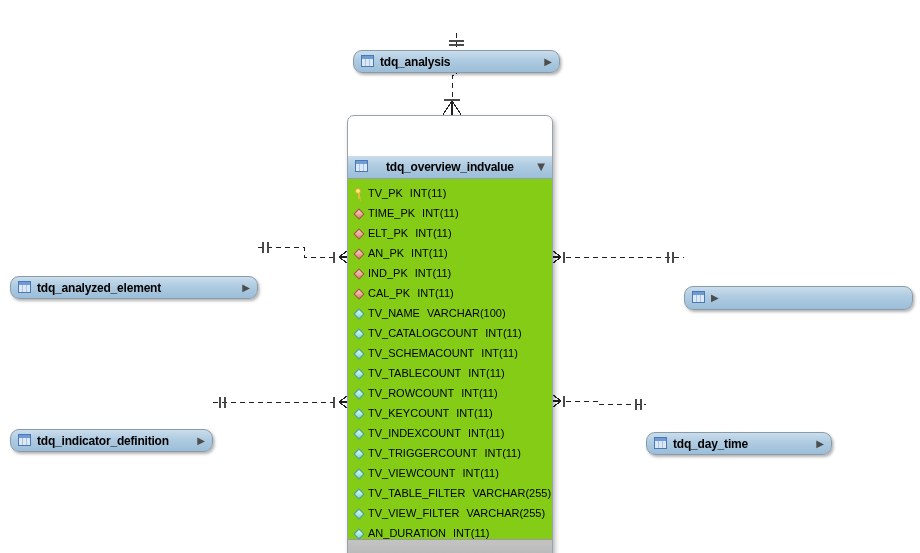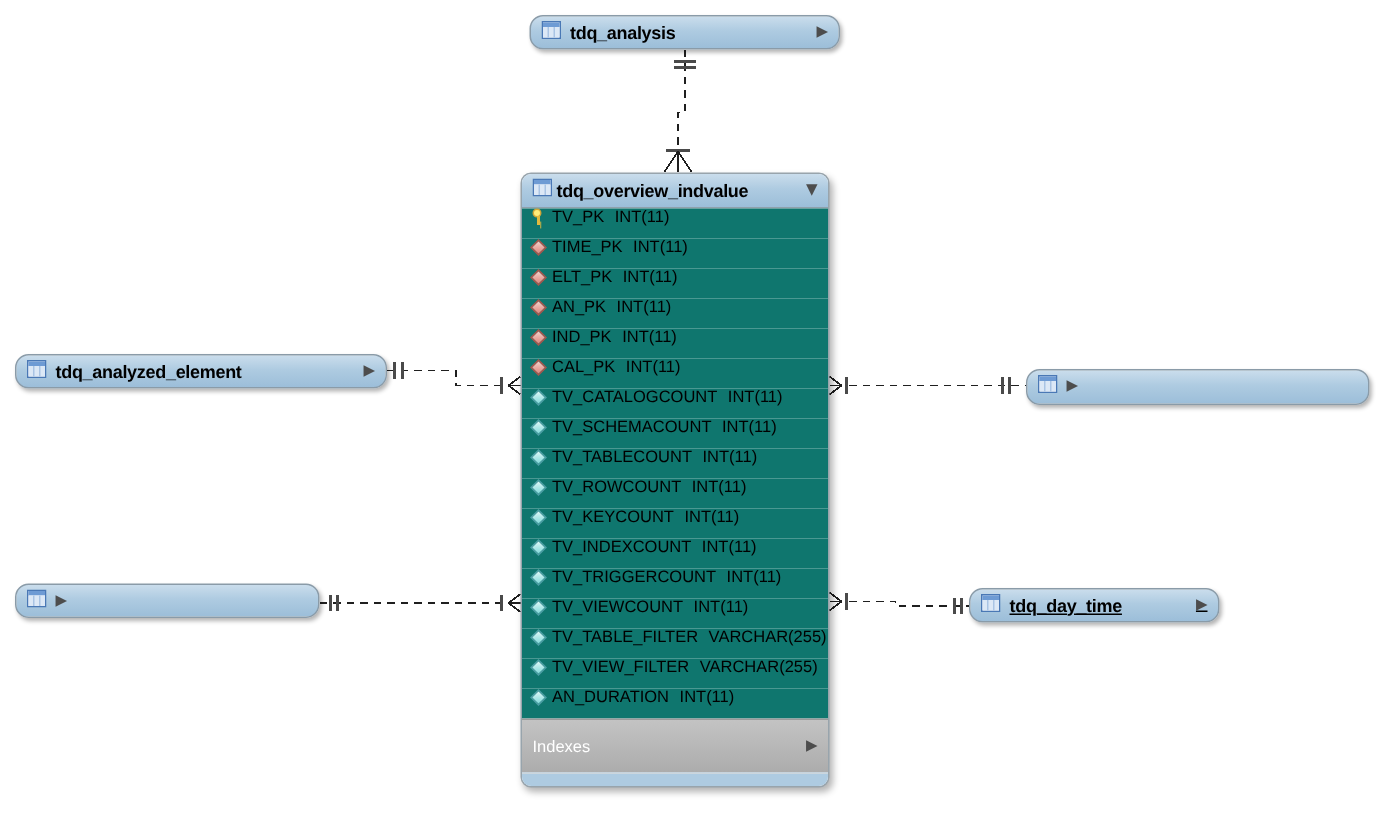--- a/index.html
+++ b/index.html
@@ -6,57 +6,57 @@
   body{
     width:920px;height:553px;position:relative;background:#ffffff;
     font-family:"Liberation Sans",sans-serif;overflow:hidden;
   }
   .connectors{position:absolute;left:0;top:0;width:920px;height:553px;}
   .rel-line{fill:none;stroke:#1f1f1f;stroke-width:1;stroke-dasharray:5 4;}
   .rel-tick{fill:none;stroke:#4a4a4a;stroke-width:2;}
   .rel-foot{fill:none;stroke:#1f1f1f;stroke-width:1.2;}
 
   .tbl{position:absolute;box-sizing:border-box;}
-  .hdr-grad{background:linear-gradient(180deg,#CADDEC 0%,#AECBE1 45%,#9CBED9 100%);}
+  .hdr-grad{background:linear-gradient(180deg,#CADDEC 0%,#AECBE1 45%,#9CBED9 100%);margin-top:40px;}
   .tbl-collapsed{
     border:1px solid #8A9BA8;border-radius:9px;
     box-shadow:1.5px 2px 3px rgba(0,0,0,0.30);
     display:flex;align-items:center;padding:0 7px;gap:6px;
   }
   .tbl-title{font-weight:bold;font-size:12px;color:#000;flex:1;white-space:nowrap;letter-spacing:-0.2px;}
   .arrow{color:#4d4d4d;font-size:10px;line-height:1;font-family:"DejaVu Sans",sans-serif;flex:0 0 auto;}
 
   .tbl-main{
     border:1px solid #98A4AC;border-radius:7px;background:#fff;
     box-shadow:2px 3px 5px rgba(0,0,0,0.30);overflow:hidden;
   }
   .tbl-main .hdr{
-    height:23px;display:flex;align-items:center;padding:0 7px;gap:3px;
+    height:23px;display:flex;align-items:center;padding:0 7px;gap:18px;
     border-bottom:1px solid #8FA0AC;box-sizing:border-box;
   }
-  .col-row{height:20px;display:flex;align-items:flex-start;padding:0 4px 0 5px;font-size:11px;color:#000;background:#0f766e;white-space:nowrap;}
+  .col-row{height:20px;display:flex;align-items:flex-end;padding:0 4px 0 5px;font-size:11px;color:#000;background:#84cc16;white-space:nowrap;}
   .col-icon{width:11px;height:11px;flex:0 0 11px;margin-right:4px;position:relative;display:flex;align-items:center;justify-content:center;}
   .icon-fk::before,.icon-col::before{content:'';width:6px;height:6px;transform:rotate(45deg);display:block;box-sizing:content-box;}
   .icon-fk::before{background:linear-gradient(135deg,#F8D2CC 0%,#DE8378 100%);border:1px solid #A8564D;}
   .icon-col::before{background:linear-gradient(135deg,#E2FAFA 0%,#7FD8D8 100%);border:1px solid #4C9EA4;}
   .icon-key::before{content:'';position:absolute;left:2px;top:0;width:6px;height:6px;box-sizing:border-box;border:1.7px solid #D2A637;background:#FFEC7A;border-radius:50%;}
   .icon-key::after{content:'';position:absolute;left:4.5px;top:5px;width:2px;height:6px;background:#E0B93E;box-shadow:1.5px 3px 0 -0.7px #E0B93E;}
   .col-type{margin-left:7px;}
   .indexes{height:36px;display:flex;align-items:center;padding:0 7px;
     background:linear-gradient(180deg,#C3C3C3 0%,#ACACAC 100%);
     color:#fff;font-weight:normal;font-size:11px;border-top:1px solid #9a9a9a;box-sizing:border-box;}
   .indexes .arrow{margin-left:auto;}
   .tbl-footer{height:8px;background:#AECBE1;border-top:1px solid #CBD6DE;}
 
   
   #tbl-analysis{left:353px;top:10px;width:207px;height:23px;}
   #tbl-analyzed-element{left:10px;top:236px;width:248px;height:23px;justify-content:space-between;}
   #tbl-calendar{left:684px;top:246px;width:229px;height:24px;}
   #tbl-indicator-definition{left:10px;top:389px;width:203px;height:23px;}
-  #tbl-day-time{left:646px;top:392px;width:167px;height:23px;text-decoration:underline;}
+  #tbl-day-time{left:646px;top:392px;width:186px;height:23px;}
   #tbl-overview{left:347px;top:115px;width:206px;}
 </style>
 </head>
 <body>
 
 <svg class="connectors" viewBox="0 0 920 553" shape-rendering="crispEdges">
 
   <g>
     <path class="rel-line" d="M456.5,33 L456.5,75 L452,75 L452,99"></path>
     <path class="rel-tick" d="M449,41 L464,41 M449,45 L464,45"></path>
@@ -137,20 +137,21 @@
 <div id="tbl-indicator-definition" class="tbl tbl-collapsed hdr-grad">
   <span class="tbl-icon">
     <svg width="13" height="12" viewBox="0 0 13 12">
         <rect x="0.5" y="0.5" width="12" height="11" fill="#ffffff" stroke="#4A78B5"></rect>
         <rect x="1" y="1" width="11" height="3" fill="#6E9BD4"></rect>
         <rect x="1" y="4" width="11" height="7" fill="#DCE8F6"></rect>
         <line x1="4.5" y1="4" x2="4.5" y2="11" stroke="#A9C4E4"></line>
         <line x1="8.5" y1="4" x2="8.5" y2="11" stroke="#A9C4E4"></line>
       </svg>
   </span>
+  <span class="tbl-title">tdq_indicator_definition</span>
   <span class="arrow">▶</span>
 </div>
 
 <div id="tbl-day-time" class="tbl tbl-collapsed hdr-grad">
   <span class="tbl-icon">
     <svg width="13" height="12" viewBox="0 0 13 12">
         <rect x="0.5" y="0.5" width="12" height="11" fill="#ffffff" stroke="#4A78B5"></rect>
         <rect x="1" y="1" width="11" height="3" fill="#6E9BD4"></rect>
         <rect x="1" y="4" width="11" height="7" fill="#DCE8F6"></rect>
         <line x1="4.5" y1="4" x2="4.5" y2="11" stroke="#A9C4E4"></line>
@@ -205,20 +206,25 @@
     <span class="col-name">IND_PK</span>
     <span class="col-type">INT(11)</span>
   </div>
 
   <div class="col-row">
     <span class="col-icon icon-fk"></span>
     <span class="col-name">CAL_PK</span>
     <span class="col-type">INT(11)</span>
   </div>
 
+  <div class="col-row">
+    <span class="col-icon icon-col"></span>
+    <span class="col-name">TV_NAME</span>
+    <span class="col-type">VARCHAR(100)</span>
+  </div>
 
   <div class="col-row">
     <span class="col-icon icon-col"></span>
     <span class="col-name">TV_CATALOGCOUNT</span>
     <span class="col-type">INT(11)</span>
   </div>
 
   <div class="col-row">
     <span class="col-icon icon-col"></span>
     <span class="col-name">TV_SCHEMACOUNT</span>

